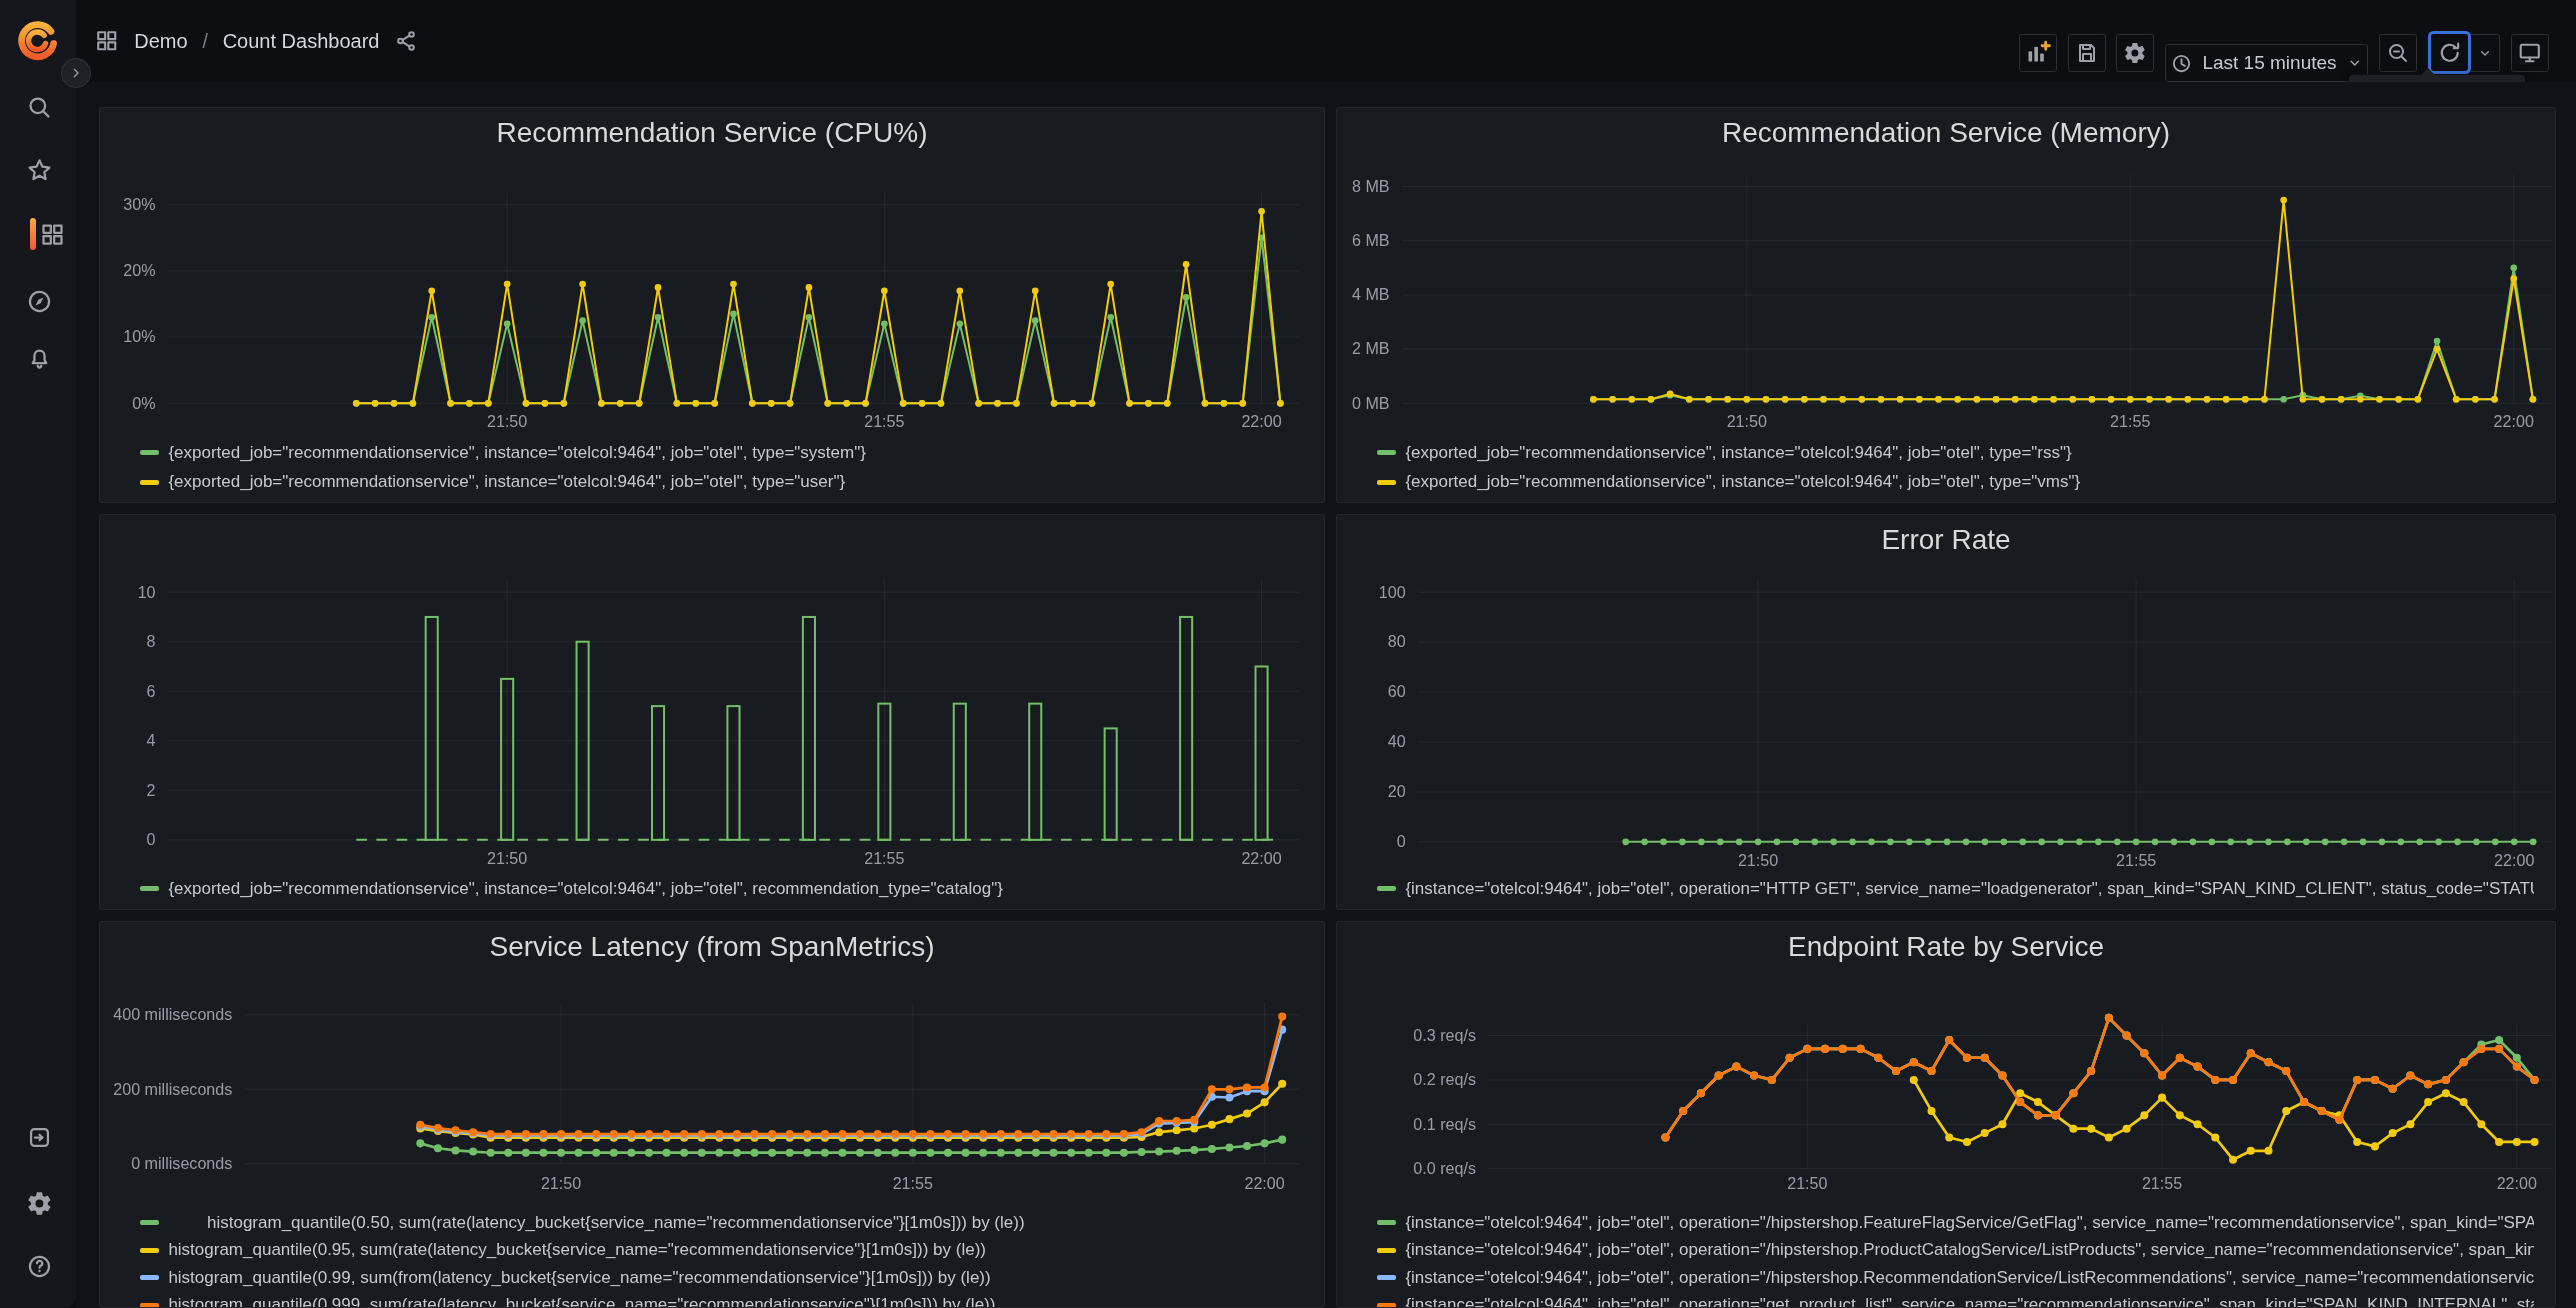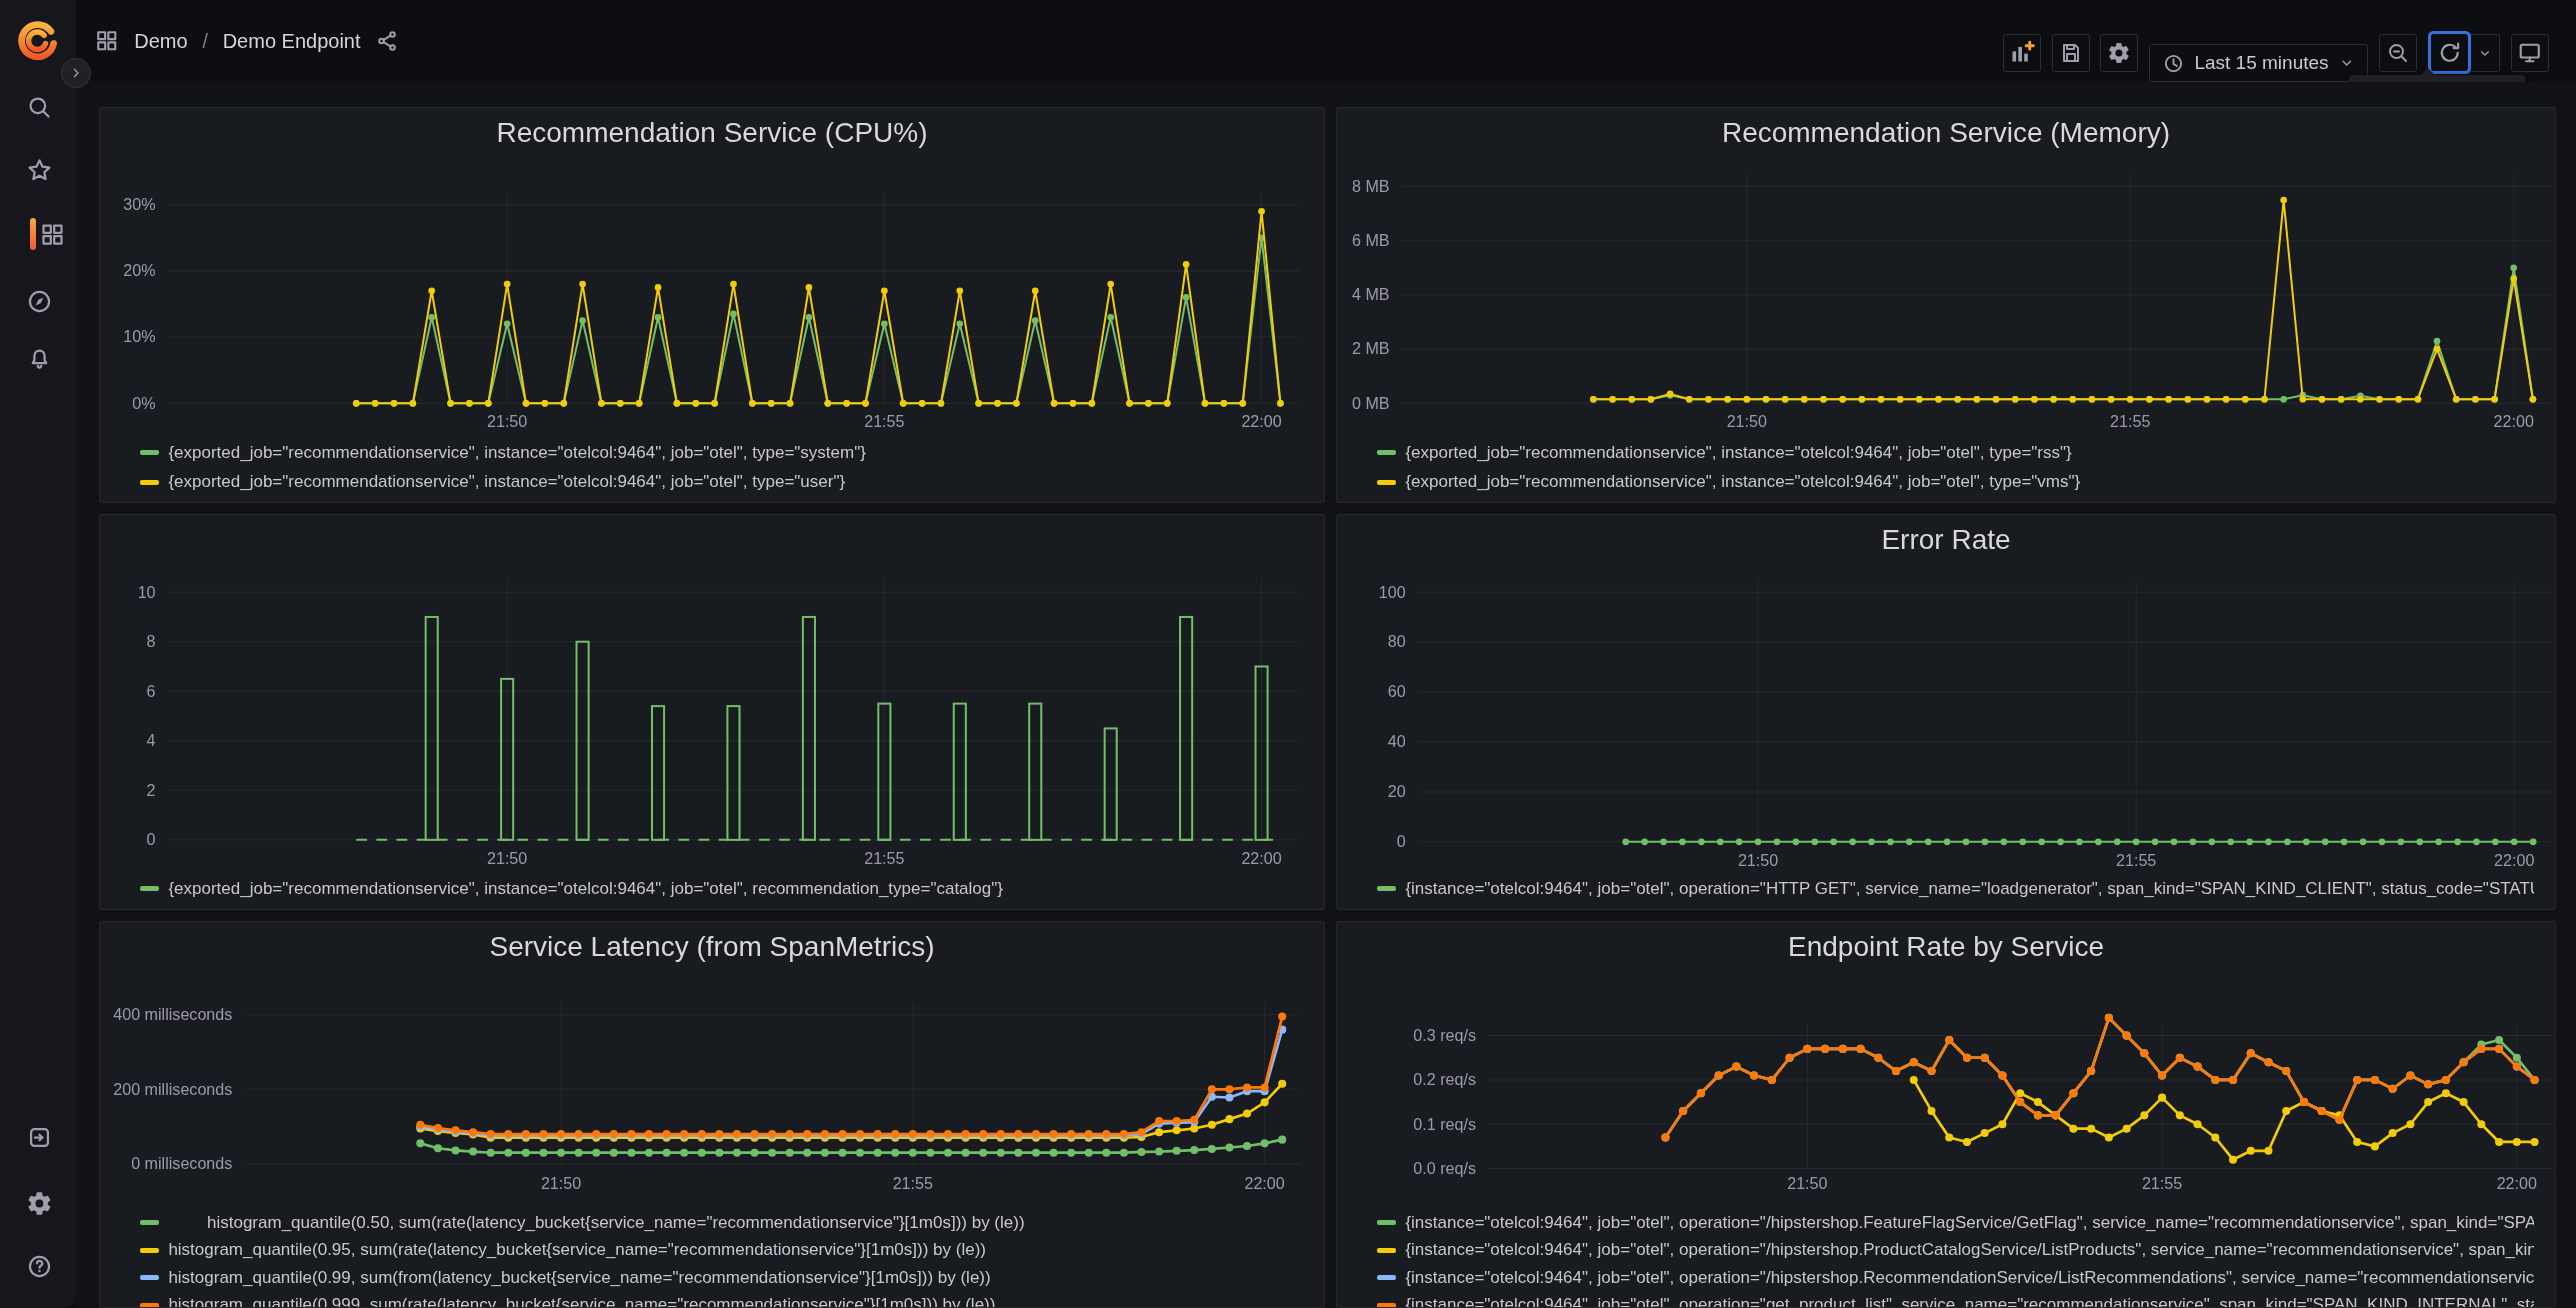--- a/index.html
+++ b/index.html
@@ -8,21 +8,21 @@
     font-family:"Liberation Sans",sans-serif;color:#ccccdc;overflow:hidden;}
   
   .topbar{position:absolute;left:0;top:0;width:2576px;height:82px;display:flex;align-items:center;}
   .tb-left{position:absolute;left:94px;top:0;height:82px;display:flex;align-items:center;gap:14.8px;}
   .crumb{font-size:20px;color:#d5d6de;cursor:pointer;}
   .crumb-sep{color:#7b7e87;font-size:19.5px;}
   .tb-right{position:absolute;right:27px;top:23px;display:flex;align-items:center;gap:10.7px;}
   .tbtn{height:38px;min-width:38px;border:0.7px solid #2e2f36;border-radius:2.7px;display:flex;
     align-items:center;justify-content:center;background:transparent;cursor:pointer;}
   .tgroup{height:38px;border:0.7px solid #2e2f36;border-radius:2.7px;display:flex;align-items:center;
-    padding:0 12px;gap:9.4px;cursor:pointer;margin-top:21px;}
+    padding:0 4px;gap:9.4px;cursor:pointer;margin-top:21px;}
   .tgroup .label{font-size:19px;color:#c9cad2;white-space:nowrap;}
   .refresh-wrap{display:flex;align-items:center;}
   .tbtn.focused{border:3.4px solid #3871dc;border-radius:5.4px;height:43px;min-width:43px;}
   .tbtn.caret{border-left:none;border-radius:0 2.7px 2.7px 0;min-width:29.5px;}
   icon, .ic{display:inline-flex;}
   svg.ic{stroke:#9da0a8;fill:none;stroke-width:2;stroke-linecap:round;stroke-linejoin:round;}
   
   .tooltip{position:absolute;left:2349px;top:75px;background:#1f2026;border-radius:4px;
     padding:6.7px 13.4px;font-size:17.5px;color:#d0d1d9;box-shadow:0 2.7px 9.4px rgba(0,0,0,.5);}
   .tooltip:before{content:"";position:absolute;left:71px;top:-7.4px;border-left:8px solid transparent;
@@ -59,21 +59,21 @@
   <div class="topbar">
     <div class="tb-left">
       <svg class="ic" width="25.5" height="25.5" viewBox="0 0 24 24">
         <rect x="4" y="4" width="6.5" height="6.5"></rect>
           <rect x="13.5" y="4" width="6.5" height="6.5"></rect>
         <rect x="4" y="13.5" width="6.5" height="6.5"></rect>
           <rect x="13.5" y="13.5" width="6.5" height="6.5"></rect>
       </svg>
       <span class="crumb">Demo</span>
       <span class="crumb-sep">/</span>
-      <span class="crumb">Demo Endpoint</span>
+      <span class="crumb">Count Dashboard</span>
       <svg class="ic" width="24" height="24" viewBox="0 0 24 24">
         <circle cx="17.5" cy="5.5" r="2.3"></circle>
           <circle cx="6.5" cy="12" r="2.3"></circle>
           <circle cx="17.5" cy="18.5" r="2.3"></circle>
         <line x1="8.7" y1="10.9" x2="15.4" y2="6.6"></line>
           <line x1="8.7" y1="13.1" x2="15.4" y2="17.4"></line>
       </svg>
     </div>
     <div class="tb-right">
       <div class="tbtn">

